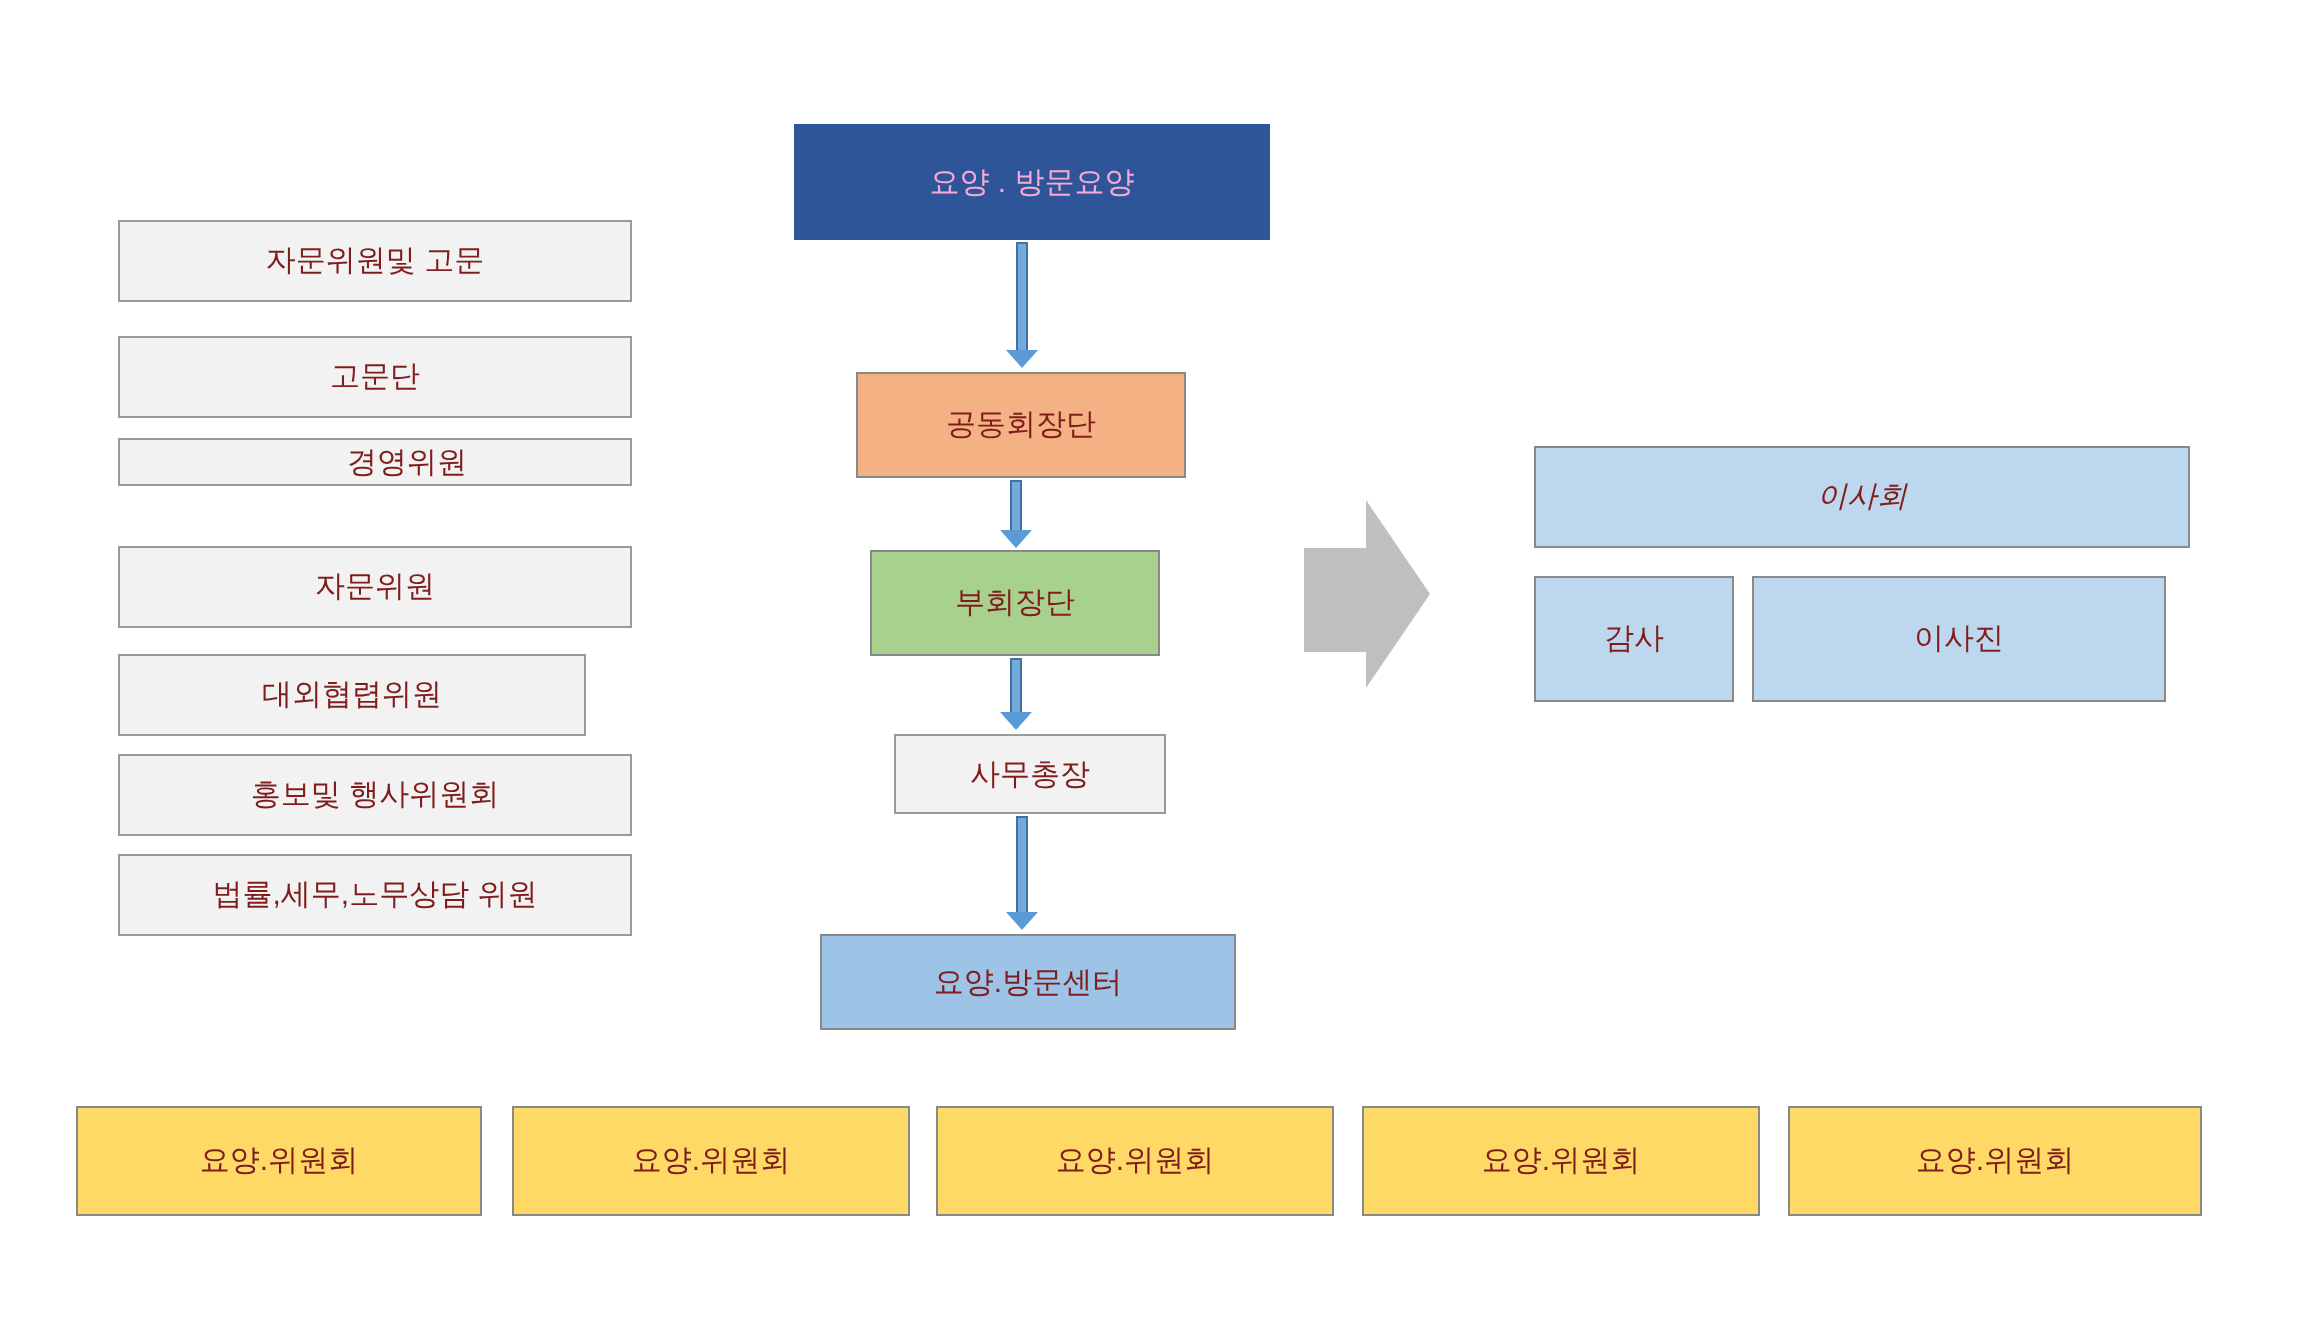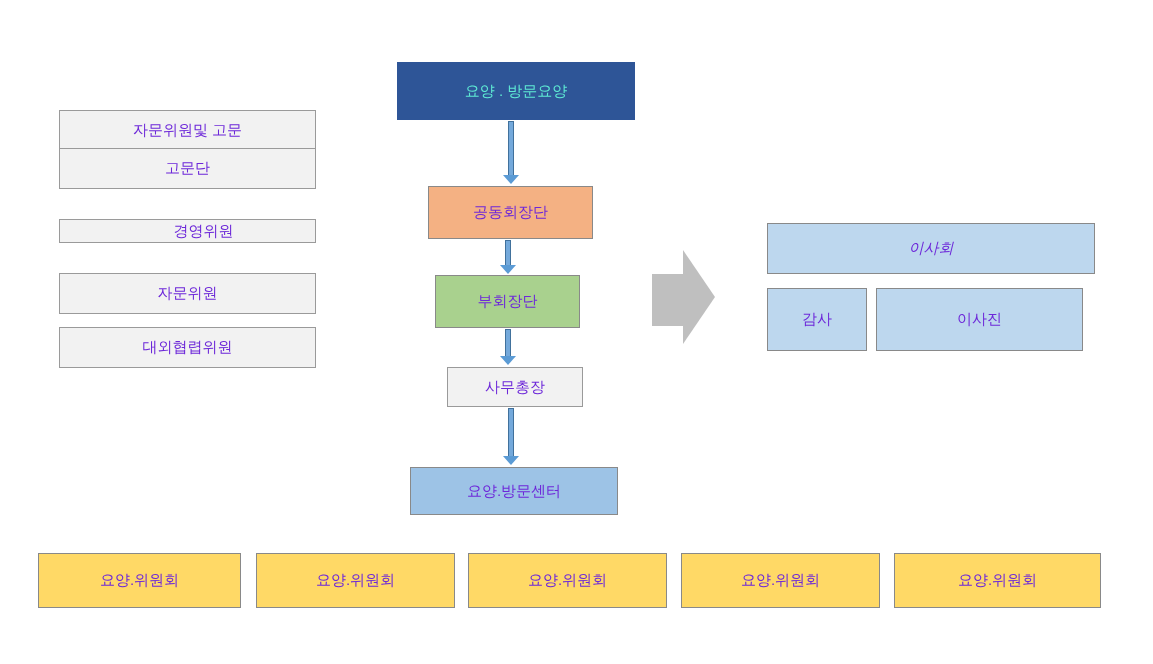--- a/index.html
+++ b/index.html
@@ -16,26 +16,26 @@
     overflow: hidden;
   }
   .box {
     position: absolute;
     box-sizing: border-box;
     display: flex;
     align-items: center;
     justify-content: center;
     text-align: center;
     font-size: 15px;
-    color: #6d28d9;
+    color: #7f1d1d;
     border: 1px solid #898989;
   }
   .box span { display: block; }
 
-  .root-box     { background: #2E5597; color: #5eead4; border-color: #2E5597; }
+  .root-box     { background: #2E5597; color: #f9a8d4; border-color: #2E5597; }
   .gray-box     { background: #F2F2F2; border-color: #9a9a9a; }
   .orange-box   { background: #F4B183; }
   .green-box    { background: #A9D18E; }
   .cblue-box    { background: #9DC3E6; }
   .rblue-box    { background: #BDD7EE; }
   .yellow-box   { background: #FFD966; }
 
   
   .v-arrow { position: absolute; width: 16px; }
   .v-arrow .shaft {
@@ -70,31 +70,37 @@
 
 <div class="stage">
 
   <div class="box root-box" style="left:397px; top:62px; width:238px; height:58px;">
     <span>요양 . 방문요양</span>
   </div>
 
   <div class="box gray-box" style="left:59px; top:110px; width:257px; height:41px;">
     <span>자문위원및 고문</span>
   </div>
-  <div class="box gray-box" style="left:59px; top:148px; width:257px; height:41px;">
+  <div class="box gray-box" style="left:59px; top:168px; width:257px; height:41px;">
     <span>고문단</span>
   </div>
   <div class="box gray-box" style="left:59px; top:219px; width:257px; height:24px;padding-left:32px;">
     <span>경영위원</span>
   </div>
   <div class="box gray-box" style="left:59px; top:273px; width:257px; height:41px;">
     <span>자문위원</span>
   </div>
-  <div class="box gray-box" style="left:59px; top:327px; width:257px; height:41px;">
+  <div class="box gray-box" style="left:59px; top:327px; width:234px; height:41px;">
     <span>대외협렵위원</span>
+  </div>
+  <div class="box gray-box" style="left:59px; top:377px; width:257px; height:41px;">
+    <span>홍보및 행사위원회</span>
+  </div>
+  <div class="box gray-box" style="left:59px; top:427px; width:257px; height:41px;">
+    <span>법률,세무,노무상담 위원</span>
   </div>
 
   <div class="v-arrow" style="left:503px; top:121px; height:63px;">
     <div class="shaft"></div>
     <div class="head"></div>
   </div>
 
   <div class="box orange-box" style="left:428px; top:186px; width:165px; height:53px;">
     <span>공동회장단</span>
   </div>

